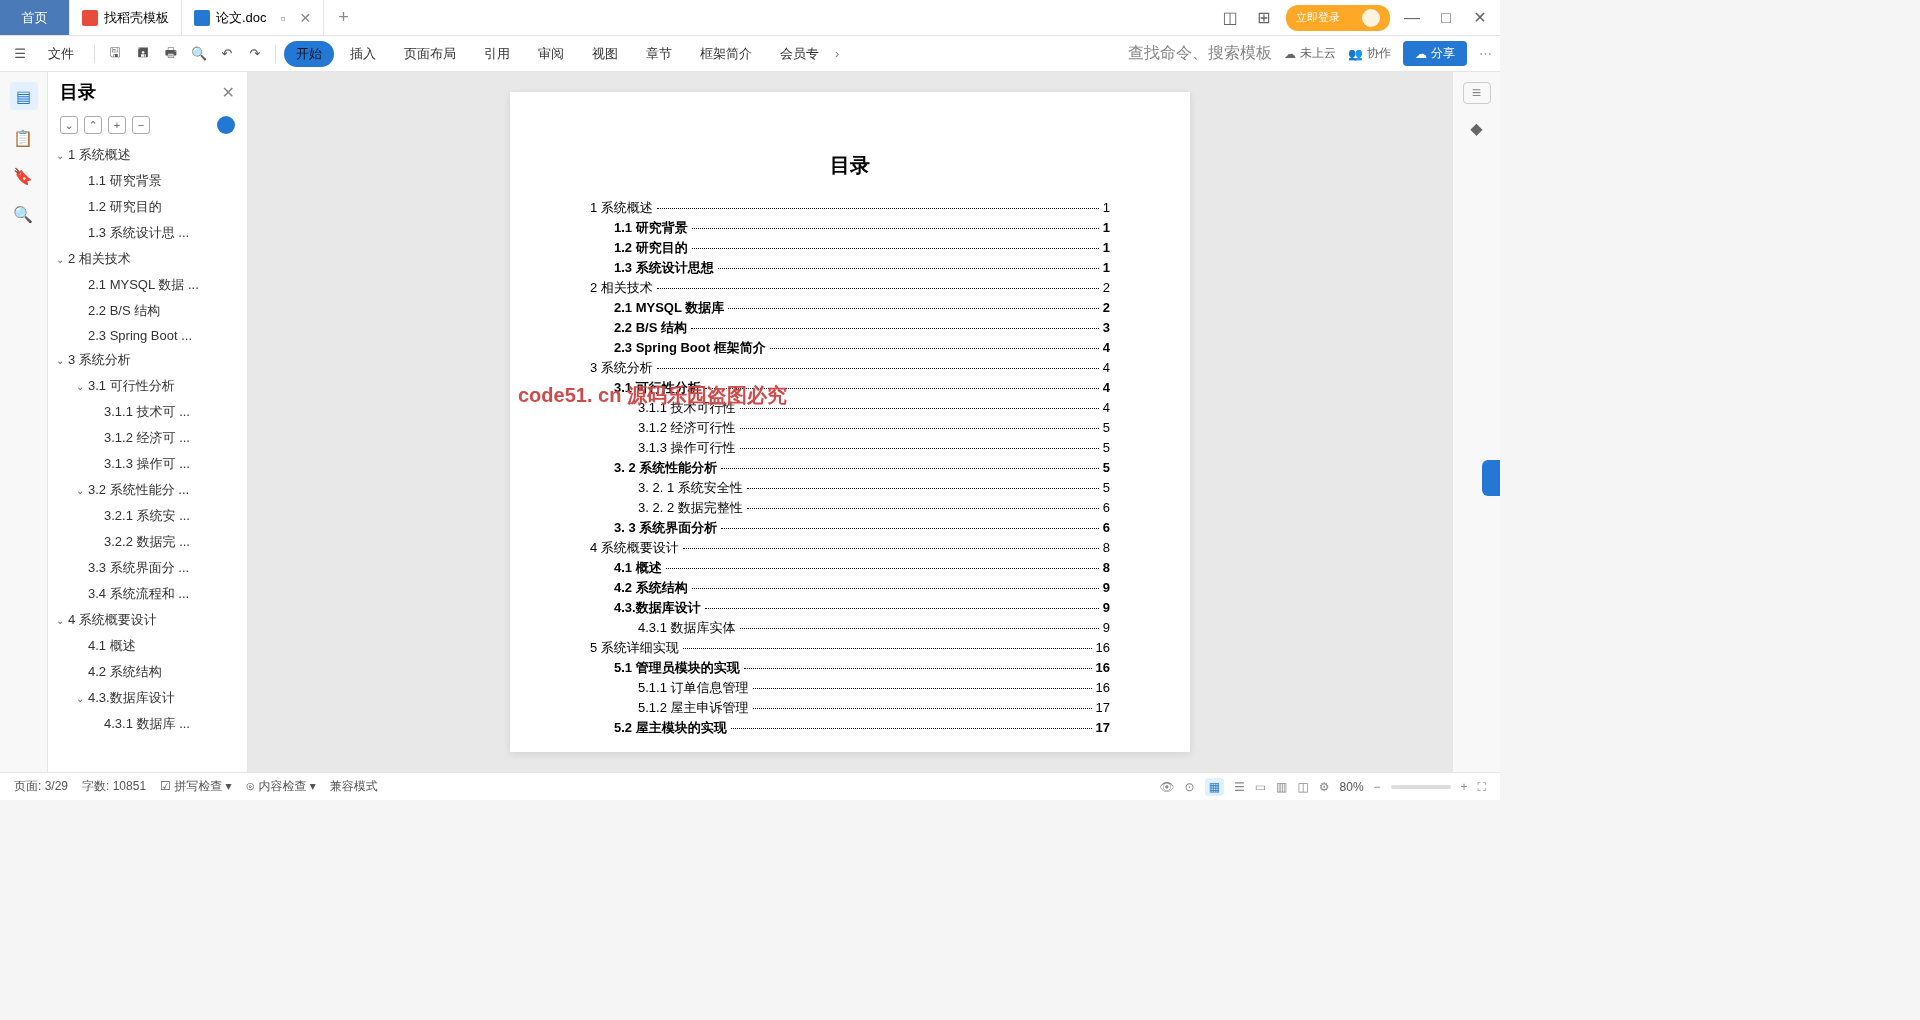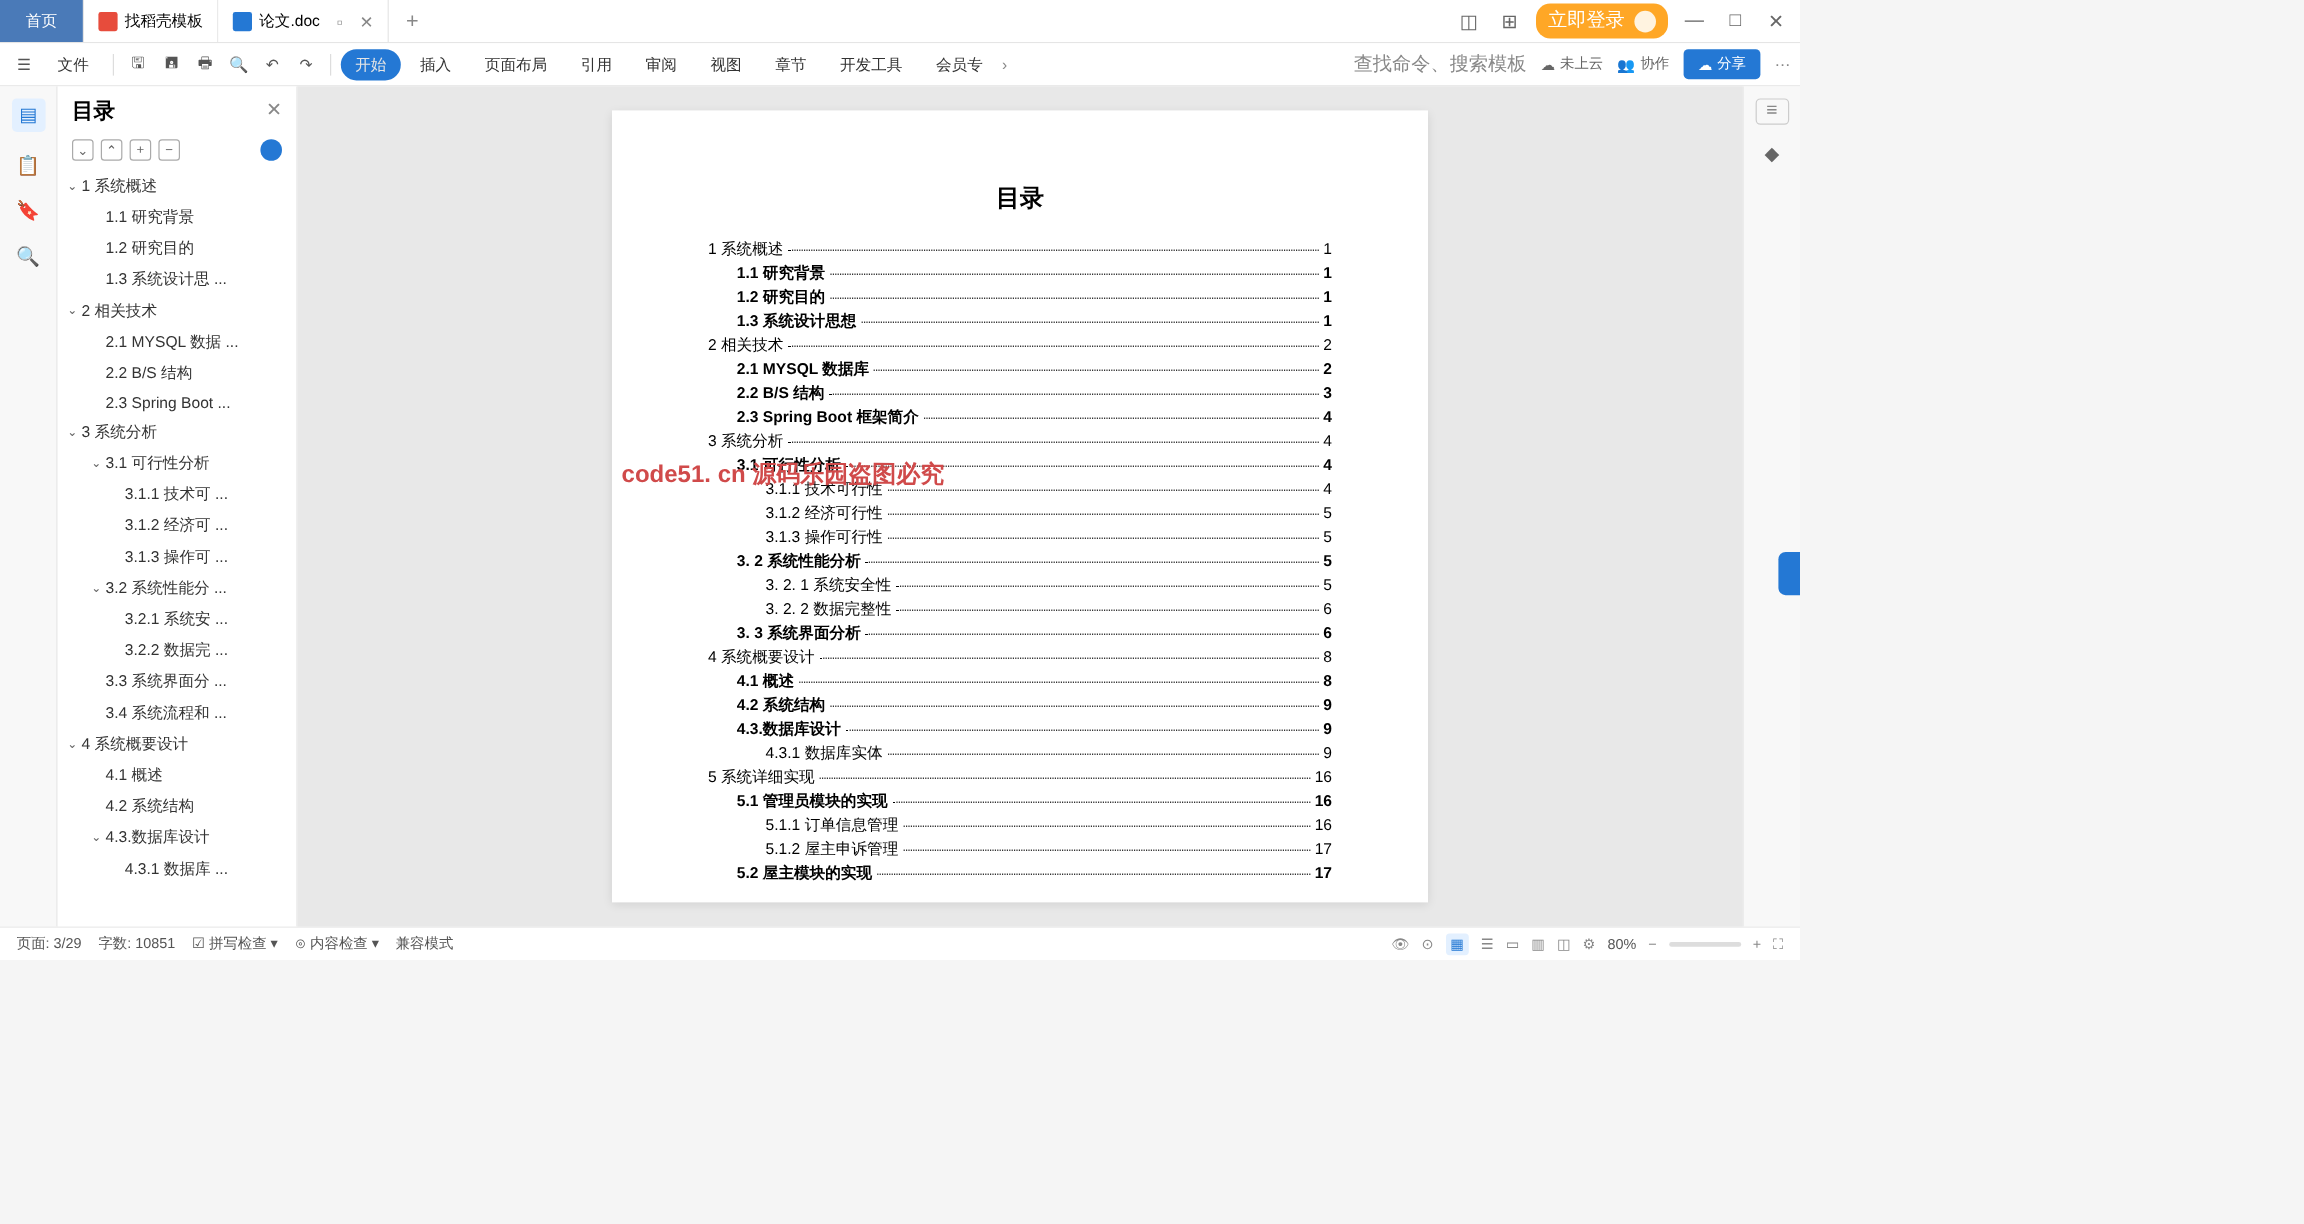--- a/index.html
+++ b/index.html
@@ -7,28 +7,28 @@
 .titlebar { height: 36px; background: #fff; display: flex; align-items: stretch; border-bottom: 1px solid #e5e5e5; }
 .tab { display: flex; align-items: center; padding: 0 12px; font-size: 13px; border-right: 1px solid #e5e5e5; cursor: pointer; gap: 6px; }
 .tab.home { background: #4a7ab8; color: #fff; min-width: 70px; justify-content: center; }
 .tab.active { background: #fff; }
 .tab-icon { width: 16px; height: 16px; }
 .tab-icon.red { background: #e74c3c; border-radius: 2px; }
 .tab-icon.blue { background: #2478d4; border-radius: 2px; }
 .tab-close { color: #888; margin-left: 8px; font-size: 14px; }
 .tab-add { padding: 0 14px; display: flex; align-items: center; color: #888; font-size: 18px; }
 .titlebar-right { margin-left: auto; display: flex; align-items: center; gap: 10px; padding-right: 8px; }
-.login-btn { background: #ffa726; color: #fff; padding: 4px 10px; border-radius: 12px; font-size: 16px; display: flex; align-items: center; gap: 8px; }
+.login-btn { background: #ffa726; color: #fff; padding: 4px 10px; border-radius: 12px; font-size: 11px; display: flex; align-items: center; gap: 22px; }
 .avatar { width: 18px; height: 18px; background: #fff3e0; border-radius: 50%; }
 .win-btn { width: 24px; color: #666; text-align: center; }
 .menubar { height: 36px; background: #fff; display: flex; align-items: center; padding: 0 8px; gap: 4px; border-bottom: 1px solid #e5e5e5; font-size: 13px; }
 .menu-icon { width: 24px; height: 24px; display: flex; align-items: center; justify-content: center; color: #555; cursor: pointer; }
 .menu-sep { width: 1px; height: 18px; background: #ddd; margin: 0 4px; }
 .menu-item { padding: 4px 12px; color: #333; cursor: pointer; }
-.menu-item.active { background: #2478d4; color: #e5e5e5; border-radius: 14px; font-family: Liberation Serif, serif; }
+.menu-item.active { background: #2478d4; color: #0f172a; border-radius: 14px; font-family: Liberation Serif, serif; }
 .menu-right { margin-left: auto; display: flex; align-items: center; gap: 12px; }
 .search-hint { color: #888; font-size: 16px; }
 .cloud-status { color: #666; font-size: 12px; display: flex; align-items: center; gap: 4px; }
 .share-btn { background: #2478d4; color: #fff; padding: 4px 12px; border-radius: 4px; font-size: 12px; display: flex; align-items: center; gap: 4px; }
 .main { display: flex; height: calc(100% - 36px - 36px - 28px); }
 .left-rail { width: 48px; background: #f8f8f8; border-right: 1px solid #e5e5e5; display: flex; flex-direction: column; align-items: center; padding-top: 10px; gap: 18px; }
 .rail-icon { width: 20px; height: 20px; color: #666; display: flex; align-items: center; justify-content: center; }
 .rail-icon.active { color: #2478d4; background: #e3f0ff; border-radius: 4px; padding: 4px; width: 28px; height: 28px; }
 .outline-panel { width: 200px; background: #fff; border-right: 1px solid #e5e5e5; display: flex; flex-direction: column; }
 .outline-header { display: flex; align-items: center; padding: 8px 12px; }
@@ -101,21 +101,21 @@
   <span class="menu-icon">↶</span>
   <span class="menu-icon">↷</span>
   <span class="menu-sep"></span>
   <span class="menu-item active">开始</span>
   <span class="menu-item">插入</span>
   <span class="menu-item">页面布局</span>
   <span class="menu-item">引用</span>
   <span class="menu-item">审阅</span>
   <span class="menu-item">视图</span>
   <span class="menu-item">章节</span>
-  <span class="menu-item">开发工具</span>
+  <span class="menu-item">框架简介</span>
   <span class="menu-item">会员专</span>
   <span style="color:#888;">›</span>
   <div class="menu-right">
     <span class="search-hint">查找命令、搜索模板</span>
     <span class="cloud-status">☁ <span>未上云</span></span>
     <span class="cloud-status">👥 <span>协作</span></span>
     <div class="share-btn">☁ <span>分享</span></div>
     <span style="color:#888;">⋯</span>
   </div>
 </div>

